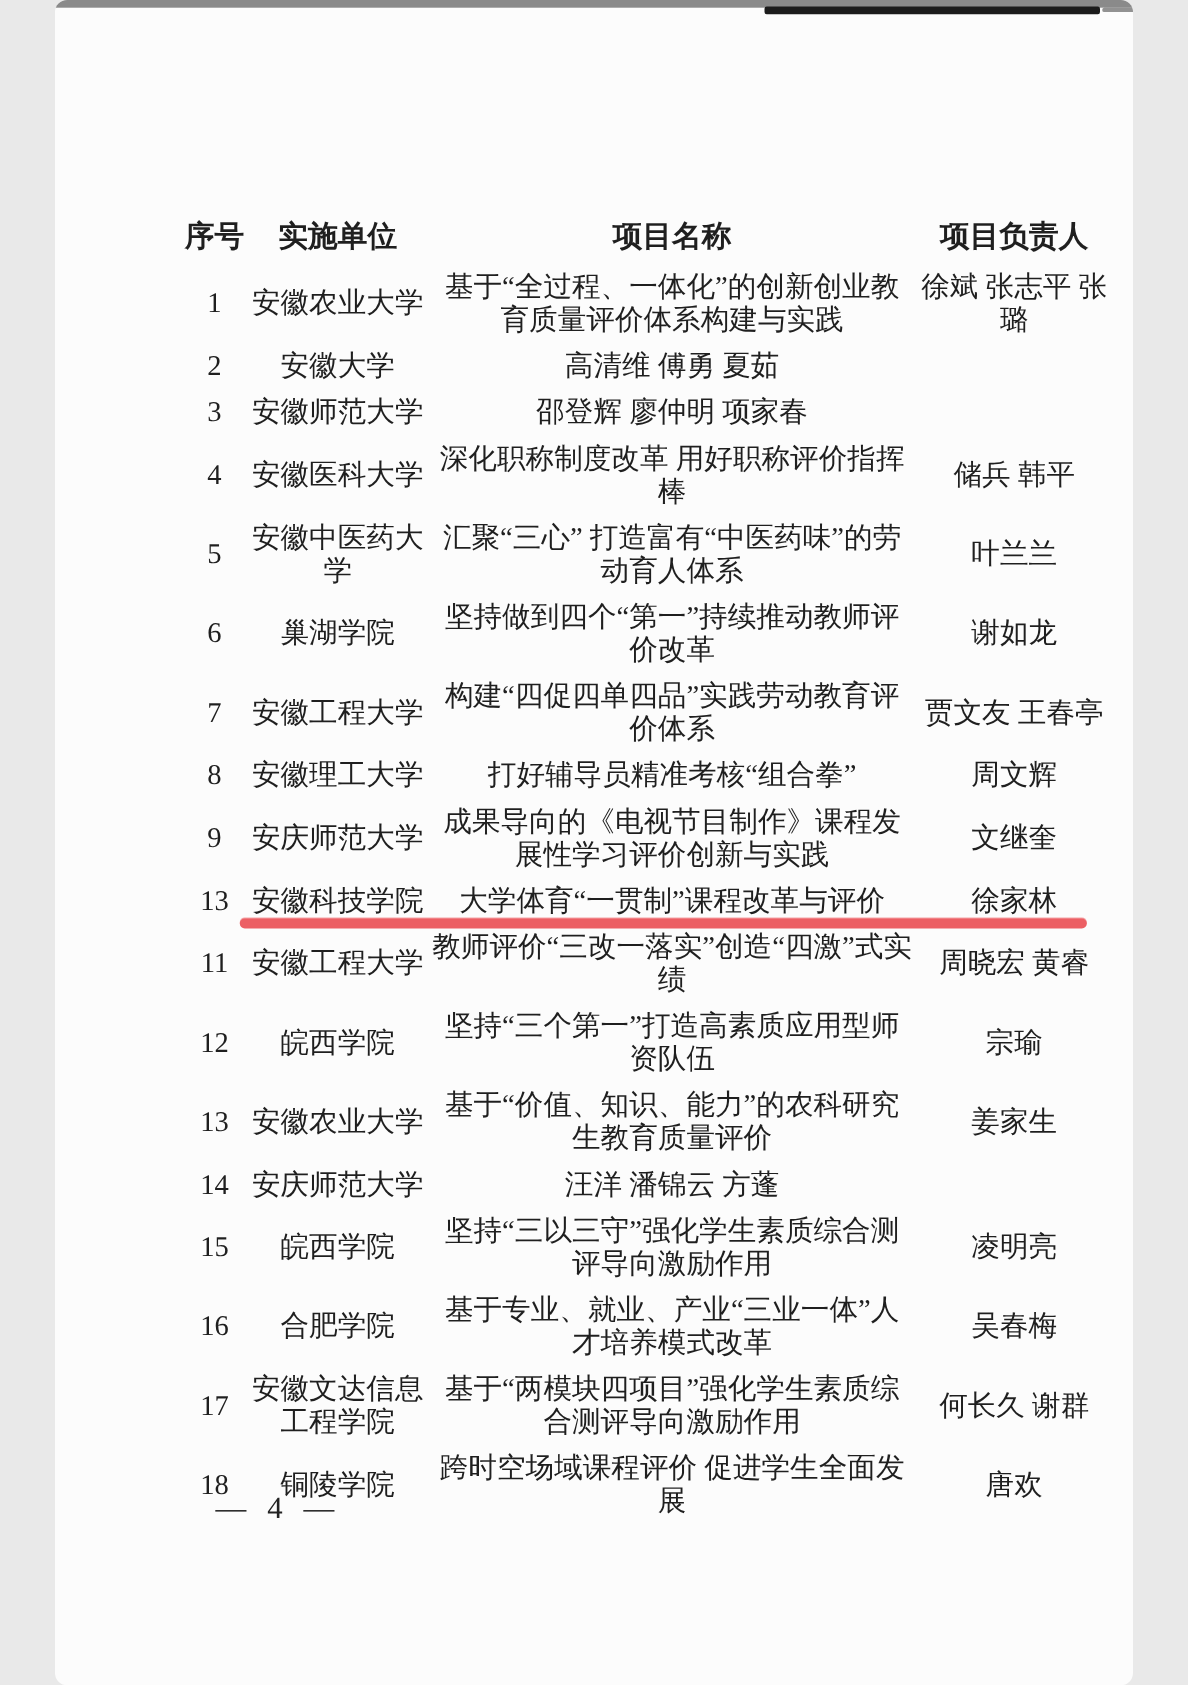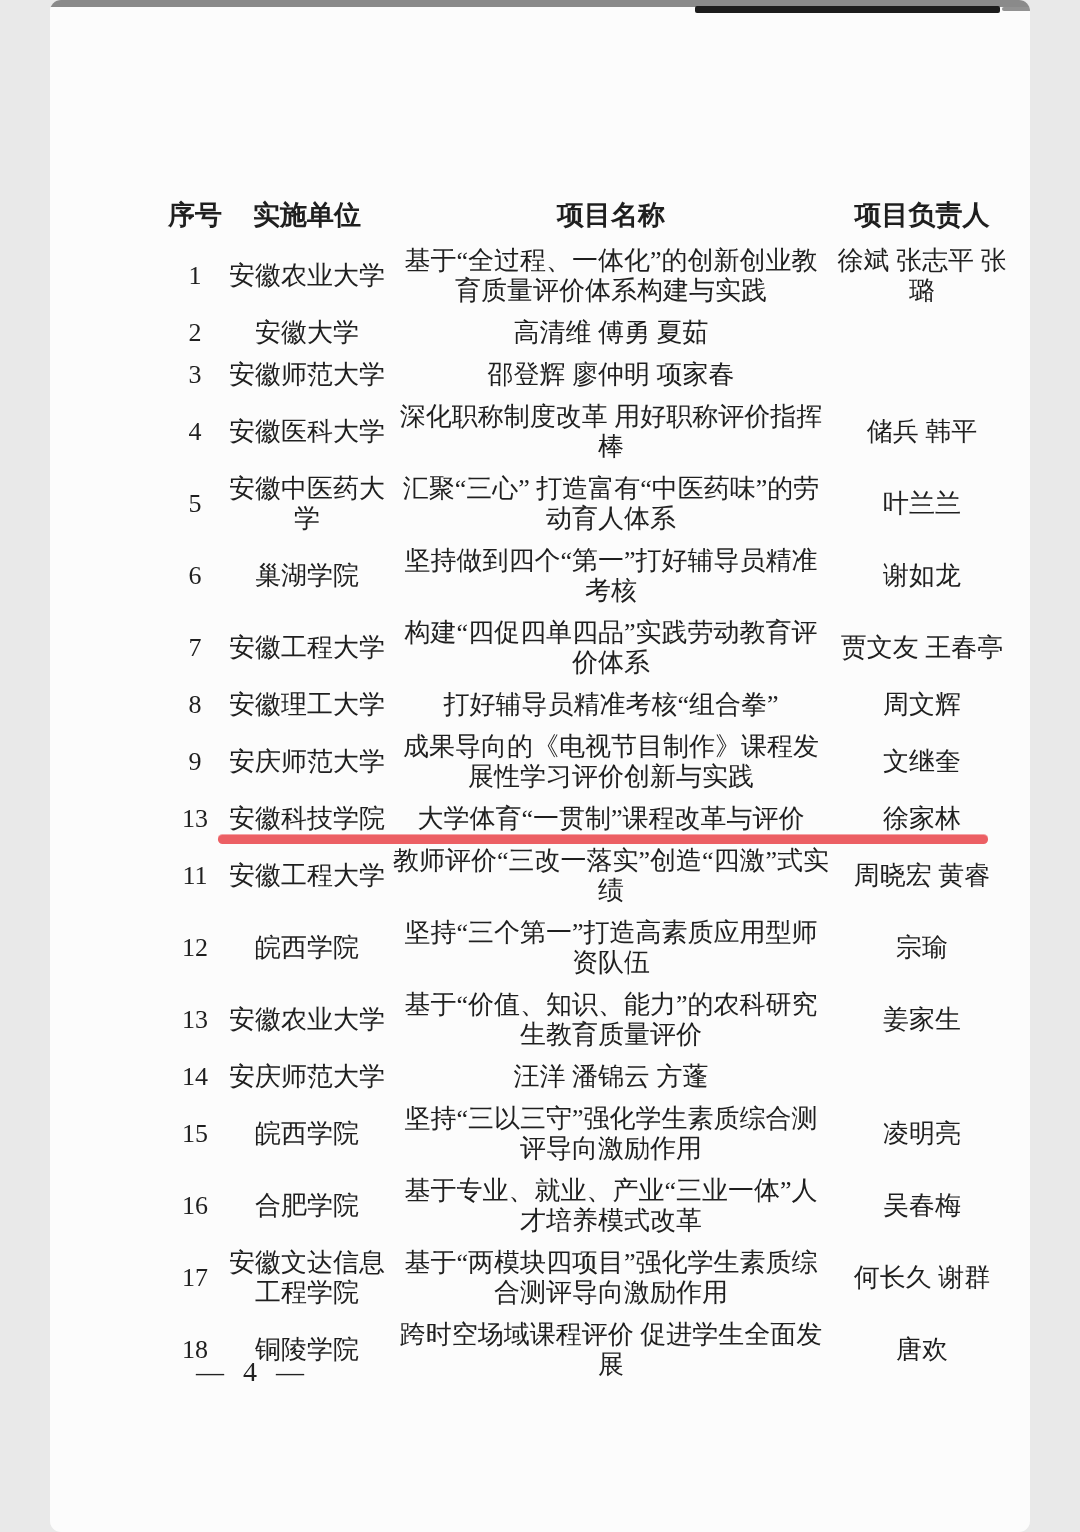--- a/index.html
+++ b/index.html
@@ -123,21 +123,21 @@
         <div class="t-row">
           <div class="cell-no">5</div>
           <div class="cell-unit">安徽中医药大学</div>
           <div class="cell-project">汇聚“三心” 打造富有“中医药味”的劳动育人体系</div>
           <div class="cell-leader">叶兰兰</div>
         </div>
 
         <div class="t-row">
           <div class="cell-no">6</div>
           <div class="cell-unit">巢湖学院</div>
-          <div class="cell-project">坚持做到四个“第一”打好辅导员精准考核</div>
+          <div class="cell-project">坚持做到四个“第一”持续推动教师评价改革</div>
           <div class="cell-leader">谢如龙</div>
         </div>
 
         <div class="t-row">
           <div class="cell-no">7</div>
           <div class="cell-unit">安徽工程大学</div>
           <div class="cell-project">构建“四促四单四品”实践劳动教育评价体系</div>
           <div class="cell-leader">贾文友 王春亭</div>
         </div>
 

